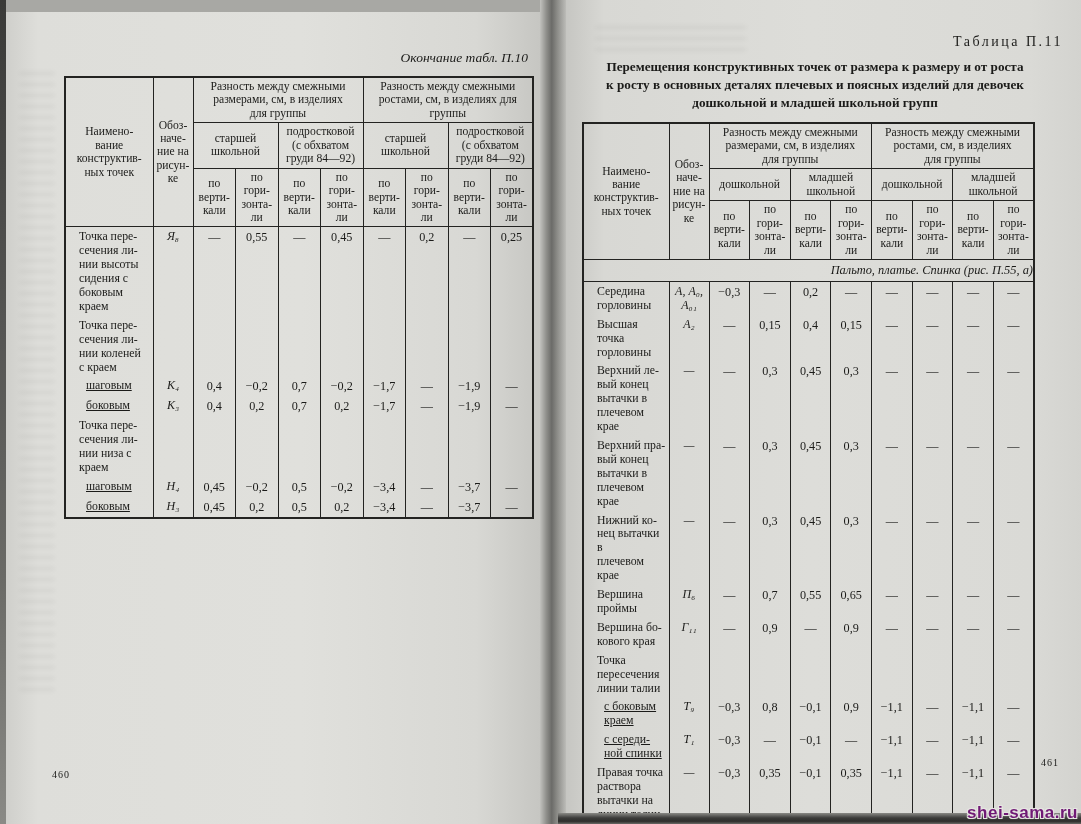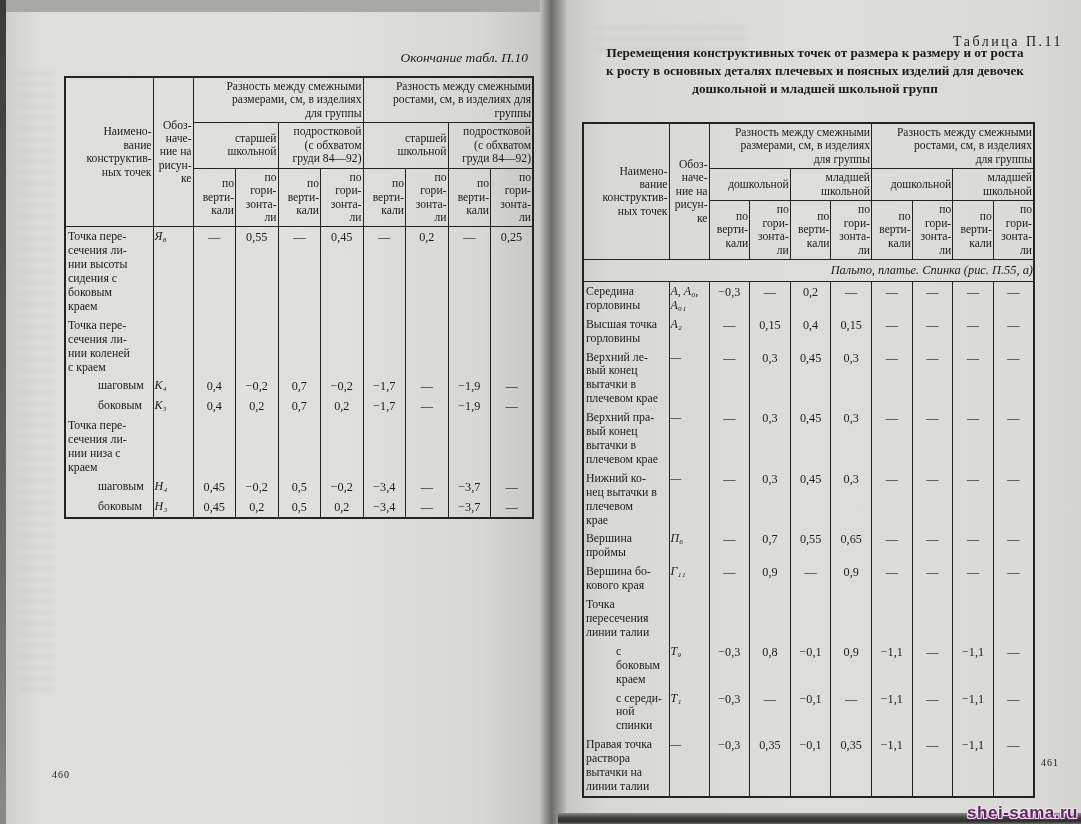--- a/index.html
+++ b/index.html
@@ -42,31 +42,31 @@
   }
   table.data{
     position:absolute;border-collapse:collapse;table-layout:fixed;
     background:transparent;
   }
   table.data th,table.data td{
     font-weight:normal;vertical-align:top;
     padding:2px 1px;overflow:hidden;
   }
   table.data th{
-    border:1px solid #232321;text-align:right;font-size:11.6px;line-height:1.16;
+    border:1px solid #232321;text-align:center;font-size:11.6px;line-height:1.16;
     white-space:pre-line;vertical-align:middle;padding:2px 1px;
   }
   table.data{border:2px solid #232321;}
   table.data td.name{
     border-left:none;border-right:1px solid #232321;text-align:left;
-    font-size:11.8px;line-height:1.18;white-space:pre-line;padding-left:2px;padding-top:3px;
-  }
-  table.data td.name.indent{padding-left:32px;}
+    font-size:11.8px;line-height:1.18;white-space:pre-line;padding-left:13px;padding-top:3px;
+  }
+  table.data td.name.indent{padding-left:20px;text-decoration:underline;}
   table.data td.des{
-    border-right:1px solid #232321;text-align:left;font-style:italic;
+    border-right:1px solid #232321;text-align:center;font-style:italic;
     font-size:12px;line-height:1.15;white-space:pre-line;padding-top:3px;
   }
   table.data td.val{
     border-right:1px solid #232321;text-align:center;font-size:12.2px;padding-top:3px;
   }
   table.data td.val:last-child{border-right:none;}
   table.data td.section{
     border-top:1px solid #232321;border-bottom:1px solid #232321;
     text-align:right;font-style:italic;font-size:12.4px;padding:3px 0;
   }
@@ -267,21 +267,21 @@
 
 
   <div class="page-num" style="left:46px;top:757px;">460</div>
 </div>
 
 <div class="gutter"></div>
 
 <div class="page page-right">
   <div class="artifact" style="left:30px;top:26px;width:150px;height:26px;"></div>
   <div class="title-right" style="top:34px;right:48px;">Таблица П.11</div>
-  <div class="heading" style="left:18px;top:44px;width:462px;white-space:pre-line;">Перемещения конструктивных точек от размера к размеру и от роста
+  <div class="heading" style="left:18px;top:58px;width:462px;white-space:pre-line;">Перемещения конструктивных точек от размера к размеру и от роста
 к росту в основных деталях плечевых и поясных изделий для девочек
 дошкольной и младшей школьной групп</div>
 
   <table class="data" style="left:16px;top:122px;width:453px;">
     <colgroup>
       <col style="width:86px">
         <col style="width:40px">
       <col>
         <col>
         <col>

